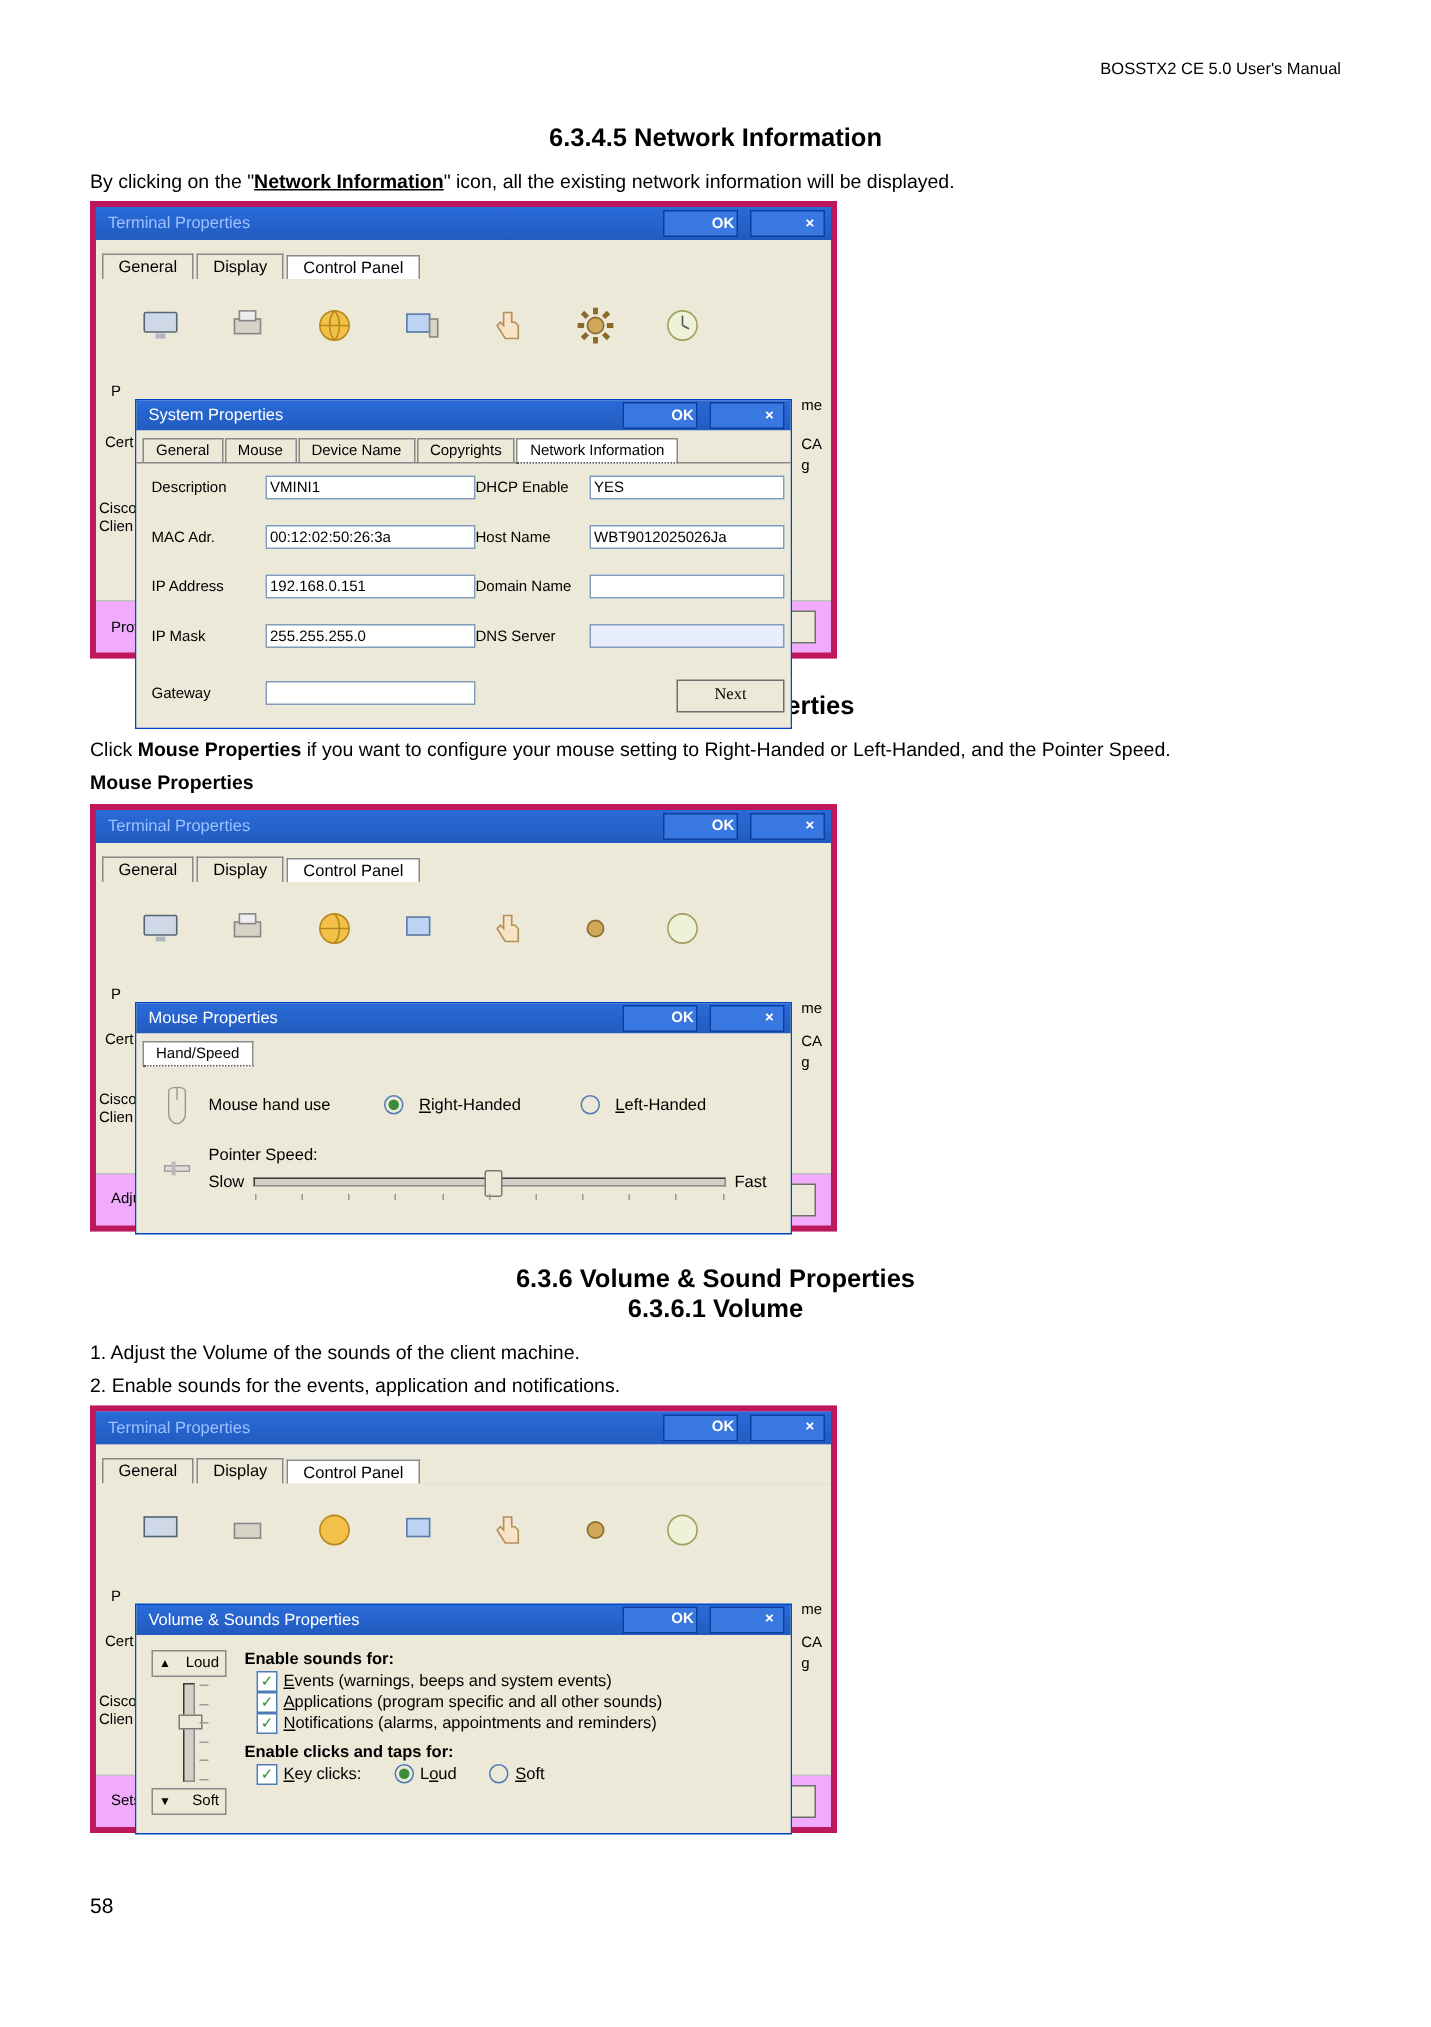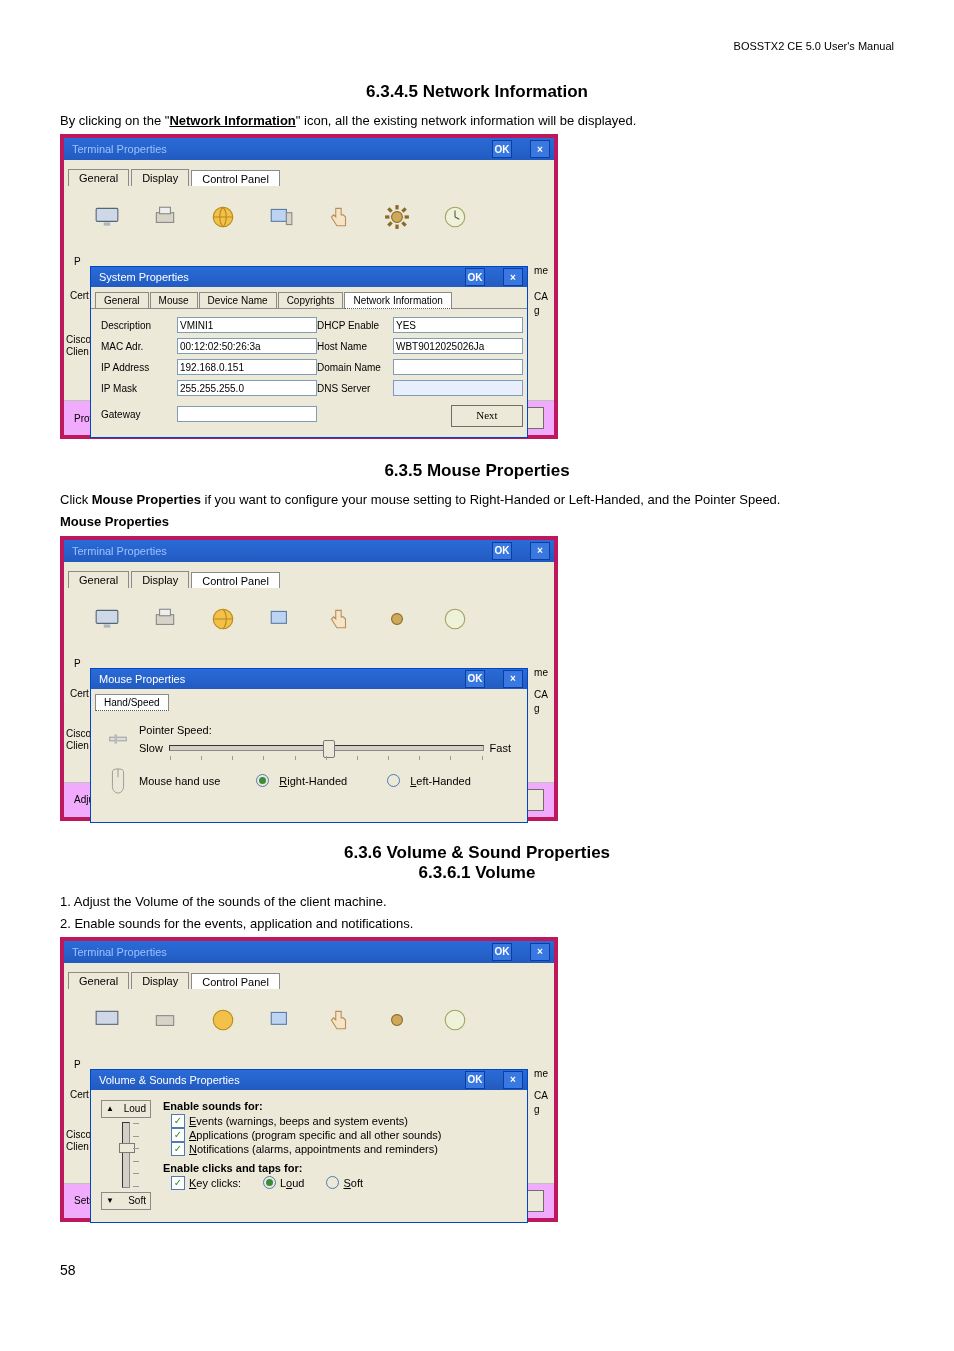--- a/index.html
+++ b/index.html
@@ -4,37 +4,37 @@
 <style>
   body{font-family:Arial,Helvetica,sans-serif;font-size:13px;color:#000;margin:40px 60px;}
   .header-right{text-align:right;font-size:11px;margin-bottom:30px;}
   h2.section{font-size:17px;font-weight:bold;margin:20px 0 10px 0;text-align:center;}
   p.intro{margin:0 0 4px 0;font-size:13px;line-height:1.4;}
   p.intro .nipart{font-weight:bold;text-decoration:underline;}
   .shot{width:490px;border:4px solid #be185d;background:#f0abfc;font-family:Tahoma,Arial,sans-serif;font-size:11px;position:relative;margin-bottom:22px;}
   .titlebar{height:22px;background:linear-gradient(180deg,#2a6bd8,#225bc0);display:flex;align-items:center;color:#9cc1ff;padding:0 4px;}
   .titlebar .tbt{flex:1;padding-left:4px;}
   .titlebar .btn-ok,
-  .titlebar .btn-x{width:18px;height:16px;display:inline-flex;align-items:center;justify-content:center;font-size:10px;font-weight:bold;border:1px solid #0a3e9f;background:#3978e0;color:#fff;margin-left:18px;}
+  .titlebar .btn-x{width:18px;height:16px;display:inline-flex;align-items:center;justify-content:center;font-size:10px;font-weight:bold;border:1px solid #0a3e9f;background:#3978e0;color:#fff;margin-left:8px;padding-left:30px;}
   .tabs{display:flex;align-items:flex-end;height:22px;padding:4px 0 0 4px;background:#ece9d8;}
   .tabs .tab{border:1px solid #8a8a8a;border-bottom:none;padding:2px 10px;margin-right:2px;background:#ece9d8;}
   .tabs .tab.sel{background:#fff;position:relative;top:1px;}
   .pane{background:#ece9d8;padding:10px 10px 14px 10px;}
   .icon-row{display:flex;gap:24px;padding:6px 4px 4px 16px;}
   .ico{width:34px;height:30px;display:flex;align-items:center;justify-content:center;}
   .ico svg{width:28px;height:26px;}
   
   .inner{position:absolute;left:26px;right:26px;top:80px;border:1px solid #0046c8;background:#ece9d8;}
   .inner .titlebar{height:20px;}
   .inner .titlebar .tbt{color:#fff;}
   .inner-tabs{display:flex;align-items:flex-end;padding:4px 0 0 4px;background:#ece9d8;}
   .inner-tabs .tab{border:1px solid #8a8a8a;border-bottom:none;padding:2px 8px;margin-right:1px;background:#ece9d8;font-size:10px;}
   .inner-tabs .tab.sel{background:#fff;position:relative;top:1px;border-bottom:1px dotted #555;}
   .inner-body{background:#ece9d8;padding:8px 10px 10px 10px;border-top:1px solid #8a8a8a;}
-  .kv{display:grid;grid-template-columns:76px 140px 76px 130px;row-gap:5px;align-items:center;}
+  .kv{display:grid;grid-template-columns:76px 140px 76px 130px;row-gap:17px;align-items:center;}
   .kv .lbl{font-size:10px;color:#000;}
   .kv input{width:100%;height:16px;border:1px solid #7f9db9;font-size:10px;padding:0 2px;box-sizing:border-box;}
   .btn{display:inline-block;min-width:70px;height:20px;line-height:18px;text-align:center;border:1px solid #6e6e6e;background:#ece9d8;font-size:11px;}
   .nextwrap{display:flex;justify-content:flex-end;padding-top:4px;font-family:Liberation Serif, serif;}
   .status-row{display:flex;justify-content:space-between;align-items:center;padding:6px 10px;border-top:1px solid #c0c0c0;}
   .status-row .st{font-size:10px;color:#000;}
   
   .mouse-body{background:#ece9d8;padding:14px 16px;}
   .mouse-row{display:flex;align-items:center;gap:10px;font-size:11px;margin-bottom:14px;}
   .radio{width:11px;height:11px;border:1px solid #4e7ab5;border-radius:50%;display:inline-block;position:relative;}
@@ -278,66 +278,66 @@
     <div class="inner">
       <div class="titlebar">
         <span class="tbt">Mouse Properties</span>
         <span class="btn-ok">OK</span>
         <span class="btn-x">×</span>
       </div>
       <div class="inner-tabs">
         <div class="tab sel">Hand/Speed</div>
       </div>
       <div class="mouse-body">
-        <div class="mouse-row" style="align-items:flex-start;">
-          <span class="ico" style="width:22px;">
-              <svg viewBox="0 0 24 24">
-                <rect x="3" y="10" width="18" height="4" fill="#ddd" stroke="#999"></rect>
-                <rect x="8" y="7" width="3" height="10" fill="#bbb"></rect>
-              </svg>
-            </span>
-          <div style="flex:1;">
-            <div>Pointer Speed:</div>
-            <div style="display:flex;align-items:center;margin-top:6px;">
-              <span>Slow</span>
-              <div class="slider">
-                <div class="thumb"></div>
-                <div class="ticks">
-                    <i></i>
-                    <i></i>
-                    <i></i>
-                    <i></i>
-                    <i></i>
-                    <i></i>
-                    <i></i>
-                    <i></i>
-                    <i></i>
-                    <i></i>
-                    <i></i>
-                  </div>
-              </div>
-              <span>Fast</span>
-            </div>
-          </div>
-        </div>
         <div class="mouse-row">
           <span class="ico" style="width:22px;height:26px;">
               <svg viewBox="0 0 20 28">
                 <path d="M4 4c0-2 2-3 6-3s6 1 6 3v16c0 4-3 7-6 7s-6-3-6-7z" fill="#ece7db" stroke="#998"></path>
                 <line x1="10" y1="1" x2="10" y2="10" stroke="#998"></line>
               </svg>
             </span>
           <span>Mouse hand use</span>
           <span style="width:16px;"></span>
           <span class="radio on"></span>
           <span><span class="u">R</span><span></span>ight-Handed</span>
           <span style="width:20px;"></span>
           <span class="radio"></span>
           <span><span class="u">L</span>eft-Handed</span>
         </div>
+        <div class="mouse-row" style="align-items:flex-start;">
+          <span class="ico" style="width:22px;">
+              <svg viewBox="0 0 24 24">
+                <rect x="3" y="10" width="18" height="4" fill="#ddd" stroke="#999"></rect>
+                <rect x="8" y="7" width="3" height="10" fill="#bbb"></rect>
+              </svg>
+            </span>
+          <div style="flex:1;">
+            <div>Pointer Speed:</div>
+            <div style="display:flex;align-items:center;margin-top:6px;">
+              <span>Slow</span>
+              <div class="slider">
+                <div class="thumb"></div>
+                <div class="ticks">
+                    <i></i>
+                    <i></i>
+                    <i></i>
+                    <i></i>
+                    <i></i>
+                    <i></i>
+                    <i></i>
+                    <i></i>
+                    <i></i>
+                    <i></i>
+                    <i></i>
+                  </div>
+              </div>
+              <span>Fast</span>
+            </div>
+          </div>
+        </div>
       </div>
     </div>
   </div>
   <div class="status-row">
     <span class="st">Adjusts mouse double-click time.</span>
     <span class="btn"><span class="u">Open</span></span>
   </div>
 </div>
 
 <h2 class="section" style="margin-bottom:0;">6.3.6 Volume &amp; Sound Properties</h2>

